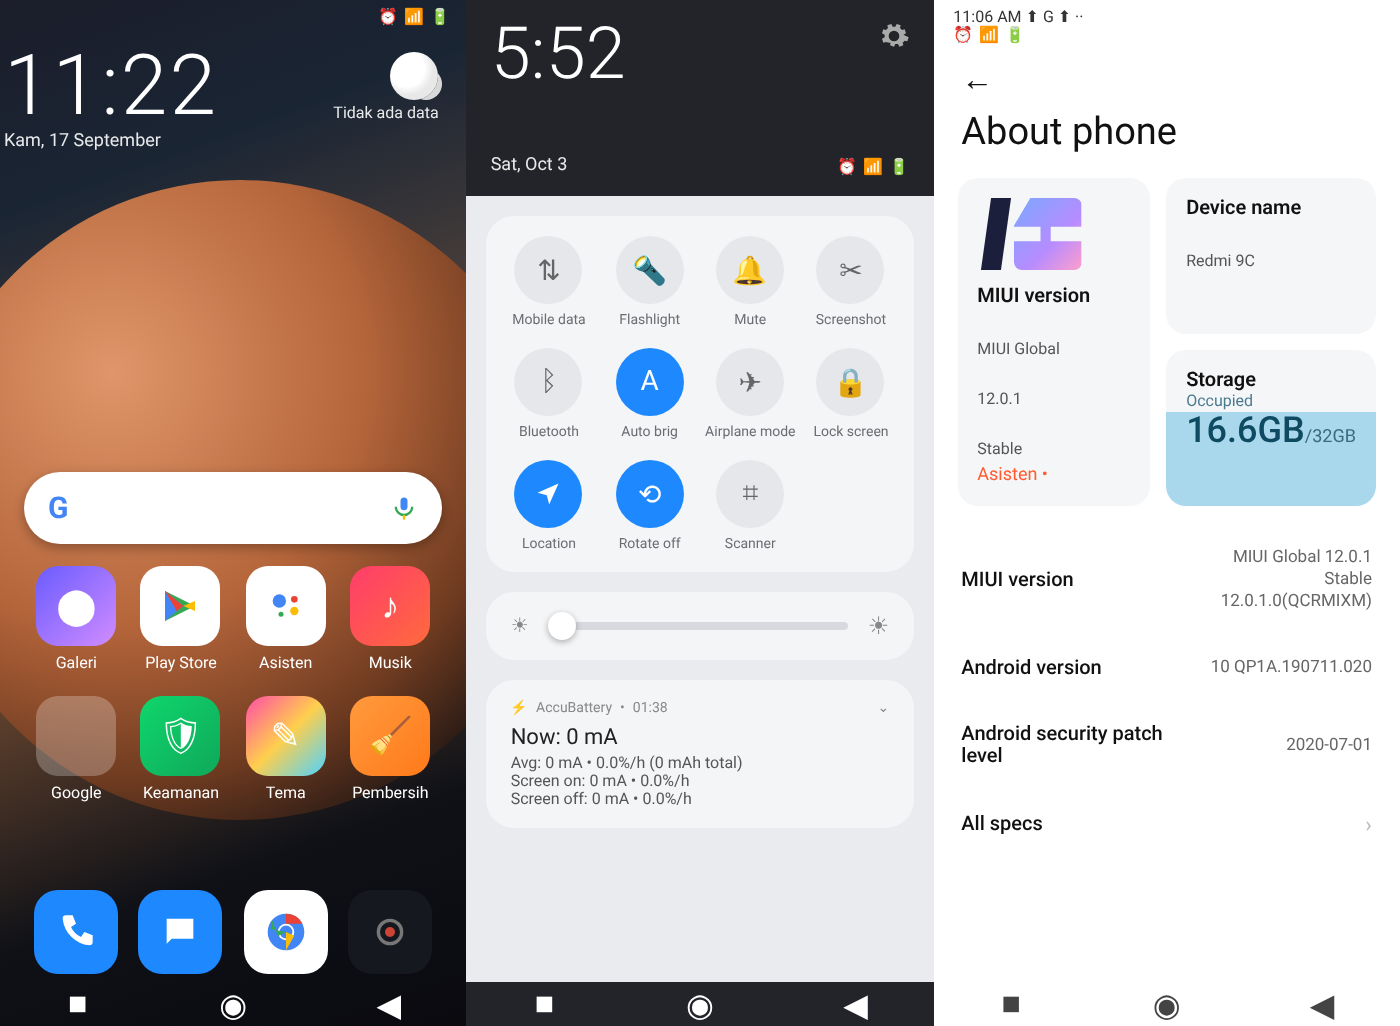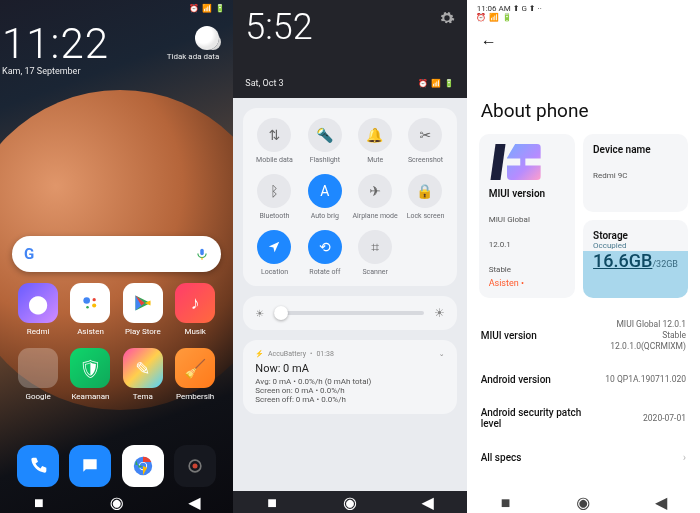--- a/index.html
+++ b/index.html
@@ -49,31 +49,31 @@
   .bright-track { flex:1; height:4px; background:#d7d9de; border-radius:2px; position:relative; }
   .bright-thumb { position:absolute; left:0; top:-5px; width:14px; height:14px; background:#fff; border-radius:50%; box-shadow:0 1px 3px rgba(0,0,0,.3); }
   .notif { margin:10px 10px 0; background:#f4f5f7; border-radius:14px; padding:10px 12px; font-size:8px; color:#555; }
   .notif .hdr { display:flex; align-items:center; gap:4px; font-size:7px; color:#888; margin-bottom:4px; }
   .notif .title { font-size:11px; color:#222; margin-bottom:2px; }
   
   .s3 { background:#fff; color:#111; }
   .s3-status { display:flex; justify-content:space-between; padding:4px 10px 0; font-size:8px; color:#333;flex-direction:column; }
   .s3-status .r { display:flex; gap:3px; align-items:center;}
   .s3-back { padding:8px 14px 0; font-size:16px; }
-  .s3-title { padding:4px 14px 12px; font-size:19px; font-weight:400;margin-top:46px; }
+  .s3-title { padding:4px 14px 12px; font-size:19px; font-weight:400; }
   .cards { display:flex; gap:8px; padding:0 12px; }
   .card { background:#f5f6f8; border-radius:10px; padding:10px; flex:1; }
   .logo12 { width:54px; height:38px; margin-bottom:6px; position:relative; }
   .logo12 .one { position:absolute; left:4px; top:0; width:10px; height:36px; background:#1b1f3b; transform:skewX(-8deg); }
   .logo12 .two { position:absolute; left:18px; top:0; width:34px; height:36px; background:linear-gradient(135deg,#7aa8ff,#b68cff 60%,#ff9ecb); clip-path:polygon(25% 0,100% 0,100% 40%,40% 40%,40% 60%,100% 60%,100% 100%,0 100%,0 60%,55% 60%,55% 40%,0 40%); border-radius:4px; }
   .card-h { font-size:10px; font-weight:600; color:#111; }
   .card-sub { font-size:8px; color:#555; margin-top:16px; }
   .storage-card { background:linear-gradient(#f5f6f8 40%,#a9d7ec 40%); }
   .storage-card .occ { font-size:8px; color:#4a7a8f; }
-  .storage-card .big { font-size:18px; color:#0f4a63; font-weight:500;text-decoration:underline; }
+  .storage-card .big { font-size:18px; color:#0f4a63; font-weight:500; }
   .storage-card .tot { font-size:9px; color:#3a6a80; }
   .spec-list { padding:10px 14px 0; }
   .spec-row { display:flex; justify-content:space-between; align-items:center; padding:11px 0; font-size:10px; }
   .spec-row .k { color:#111; font-weight:500; }
   .spec-row .v { color:#666; text-align:right; font-size:8.5px; line-height:1.3; }
   .chev { color:#bbb; margin-left:6px; font-size:11px; }
   .update { color:#ff5b2e; font-size:9px; margin-top:4px; }
   svg { display:block; }
 </style>
 </head>
@@ -101,43 +101,43 @@
     <svg class="mic-icon" viewBox="0 0 24 24">
         <rect x="9" y="3" width="6" height="11" rx="3" fill="#4285F4"></rect>
         <path d="M5 11a7 7 0 0 0 14 0" stroke="#34A853" stroke-width="2" fill="none"></path>
         <line x1="12" y1="18" x2="12" y2="22" stroke="#FBBC05" stroke-width="2"></line>
       </svg>
   </div>
 
   <div class="s1-grid">
     <div class="app">
         <div class="app-icon" style="background:linear-gradient(135deg,#6a5cff,#d18cff)">⬤</div>
-        <div class="app-label">Redmi</div>
+        <div class="app-label">Galeri</div>
+      </div>
+    <div class="app">
+        <div class="app-icon" style="background:#fff">
+          <svg width="20" height="20" viewBox="0 0 24 24">
+            <path d="M3 3l18 9L3 21z" fill="#34A853"></path>
+            <path d="M3 3l11 9L3 21z" fill="#4285F4"></path>
+            <path d="M14 12l7-3v6z" fill="#FBBC05"></path>
+            <path d="M3 3l11 9-4 3z" fill="#EA4335"></path>
+          </svg>
+        </div>
+        <div class="app-label">Play Store</div>
       </div>
     <div class="app">
         <div class="app-icon" style="background:#fff">
           <svg width="20" height="20" viewBox="0 0 24 24">
             <circle cx="8" cy="9" r="4" fill="#4285F4"></circle>
             <circle cx="17" cy="8" r="2" fill="#EA4335"></circle>
             <circle cx="17" cy="15" r="2.5" fill="#FBBC05"></circle>
             <circle cx="9" cy="17" r="1.5" fill="#34A853"></circle>
           </svg>
         </div>
         <div class="app-label">Asisten</div>
-      </div>
-    <div class="app">
-        <div class="app-icon" style="background:#fff">
-          <svg width="20" height="20" viewBox="0 0 24 24">
-            <path d="M3 3l18 9L3 21z" fill="#34A853"></path>
-            <path d="M3 3l11 9L3 21z" fill="#4285F4"></path>
-            <path d="M14 12l7-3v6z" fill="#FBBC05"></path>
-            <path d="M3 3l11 9-4 3z" fill="#EA4335"></path>
-          </svg>
-        </div>
-        <div class="app-label">Play Store</div>
       </div>
     <div class="app">
         <div class="app-icon" style="background:linear-gradient(135deg,#ff3d6b,#ff6a3d)">♪</div>
         <div class="app-label">Musik</div>
       </div>
 
     <div class="app">
         <div class="app-icon folder">
           <div></div>
           <div></div>

